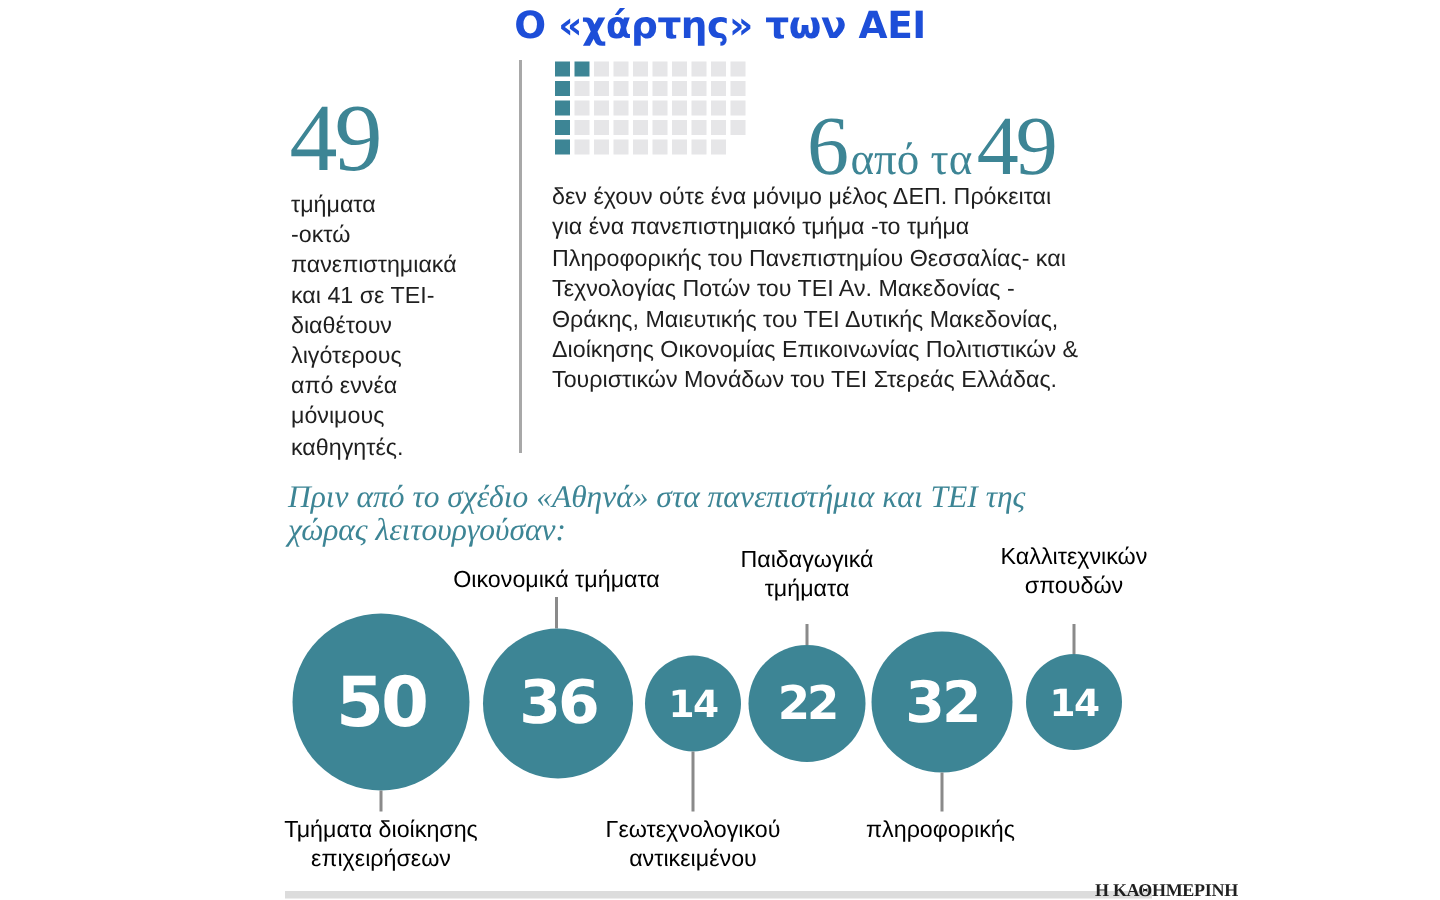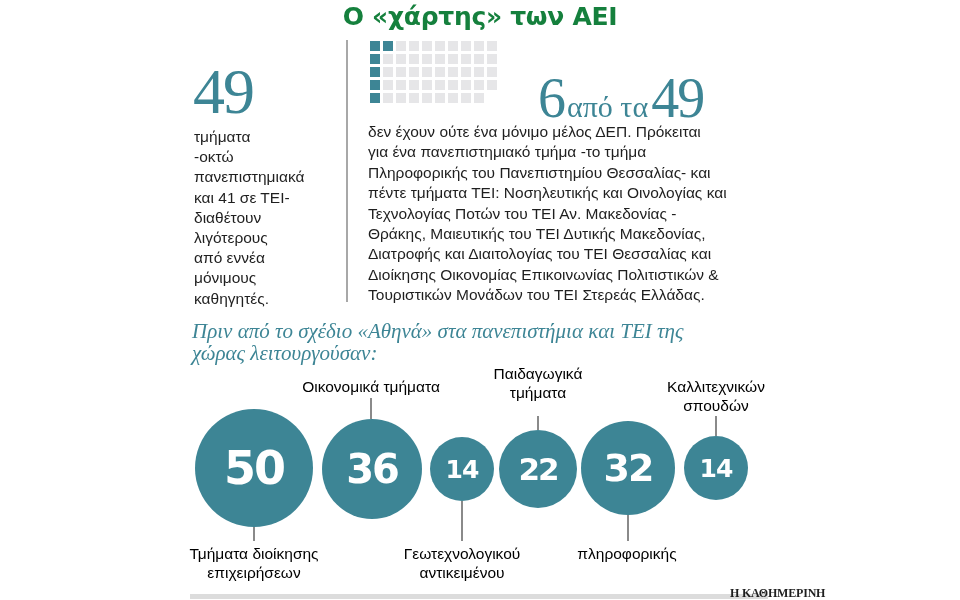--- a/index.html
+++ b/index.html
@@ -1,17 +1,17 @@
 <!DOCTYPE html>
 <html><head>
 <meta charset="utf-8">
 <style>
   html, body { margin:0; padding:0; background:#ffffff; }
   body { width:960px; height:600px; position:relative; overflow:hidden; font-family:"Liberation Sans", sans-serif; color:#1f1f1f; }
-  .title { position:absolute; left:0; width:960px; top:2px; text-align:center; font-family:"DejaVu Sans", sans-serif; font-weight:bold; font-size:25px; color:#15803d; letter-spacing:-0.3px; }
+  .title { position:absolute; left:0; width:960px; top:2px; text-align:center; font-family:"DejaVu Sans", sans-serif; font-weight:bold; font-size:25px; color:#1d4ed8; letter-spacing:-0.3px; }
   .big49 { position:absolute; left:193px; top:60px; font-family:"Liberation Serif", serif; font-size:64px; line-height:64px; color:#3d8595; letter-spacing:-2px; }
   .left-text { position:absolute; left:194px; top:127px; width:150px; font-family:"Liberation Sans", sans-serif; font-size:15.5px; line-height:20.2px; color:#1f1f1f; white-space:pre-line; }
   .vdivider { position:absolute; left:346px; top:40px; width:2px; height:262px; background:#a8a8a8; }
   .grid { position:absolute; left:370px; top:41px; display:grid; grid-template-columns:repeat(10, 10px); grid-auto-rows:10px; gap:3px; }
   .sq { width:10px; height:10px; background:#e6e6e8; }
   .sq.on { background:#3d8595; }
   .headline { position:absolute; left:538px; top:66px; font-family:"Liberation Serif", serif; color:#3d8595; white-space:nowrap; }
   .headline .n { font-size:56px; letter-spacing:-2px; }
   .headline .w { font-size:30px; margin:12px 3px; }
   .right-text { position:absolute; left:368px; top:122px; width:405px; font-size:15.5px; line-height:20.4px; color:#1f1f1f; }
@@ -94,24 +94,22 @@
   </div>
 
 <div class="headline">
   <span class="n">6</span><span class="w">από τα</span><span class="n">49</span>
 </div>
 
 <div class="right-text">
   <div>δεν έχουν ούτε ένα μόνιμο μέλος ΔΕΠ. Πρόκειται</div>
   <div>για ένα πανεπιστημιακό τμήμα -το τμήμα</div>
   <div>Πληροφορικής του Πανεπιστημίου Θεσσαλίας- και</div>
-  <div>πέντε τμήματα ΤΕΙ: Νοσηλευτικής και Οινολογίας και</div>
   <div>Τεχνολογίας Ποτών του ΤΕΙ Αν. Μακεδονίας -</div>
   <div>Θράκης, Μαιευτικής του ΤΕΙ Δυτικής Μακεδονίας,</div>
-  <div>Διατροφής και Διαιτολογίας του ΤΕΙ Θεσσαλίας και</div>
   <div>Διοίκησης Οικονομίας Επικοινωνίας Πολιτιστικών &amp;</div>
   <div>Τουριστικών Μονάδων του ΤΕΙ Στερεάς Ελλάδας.</div>
 </div>
 
 <div class="subhead">Πριν από το σχέδιο «Αθηνά» στα πανεπιστήμια και ΤΕΙ της χώρας λειτουργούσαν:</div>
 
 <div class="circle" style="left:195px;top:409px;width:118px;height:118px;font-size:46px;">
   <span>50</span>
 </div>
 <div class="stem" style="left:253px;top:527px;height:14px;"></div>
@@ -147,21 +145,21 @@
 </div>
 
 <div class="circle" style="left:581px;top:421px;width:94px;height:94px;font-size:38px;">
   <span>32</span>
 </div>
 <div class="stem" style="left:627px;top:515px;height:26px;"></div>
 <div class="label" style="left:557px;top:544px;width:140px;">
   <div>πληροφορικής</div>
 </div>
 
-<div class="label" style="left:646px;top:377px;width:140px;">
+<div class="label" style="left:646px;top:362px;width:140px;">
   <div>Καλλιτεχνικών</div>
   <div>σπουδών</div>
 </div>
 <div class="stem" style="left:715px;top:416px;height:20px;"></div>
 <div class="circle" style="left:684px;top:436px;width:64px;height:64px;font-size:25px;letter-spacing:-1px;">
   <span>14</span>
 </div>
 
 <div class="footer-bar"></div>
 <div class="brand">Η ΚΑΘΗΜΕΡΙΝΗ</div>

